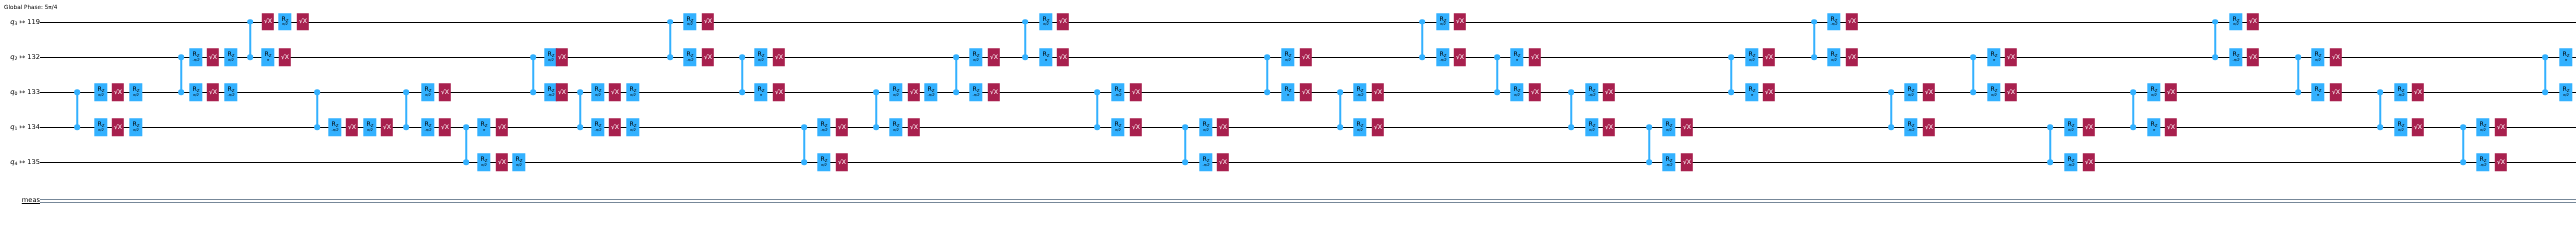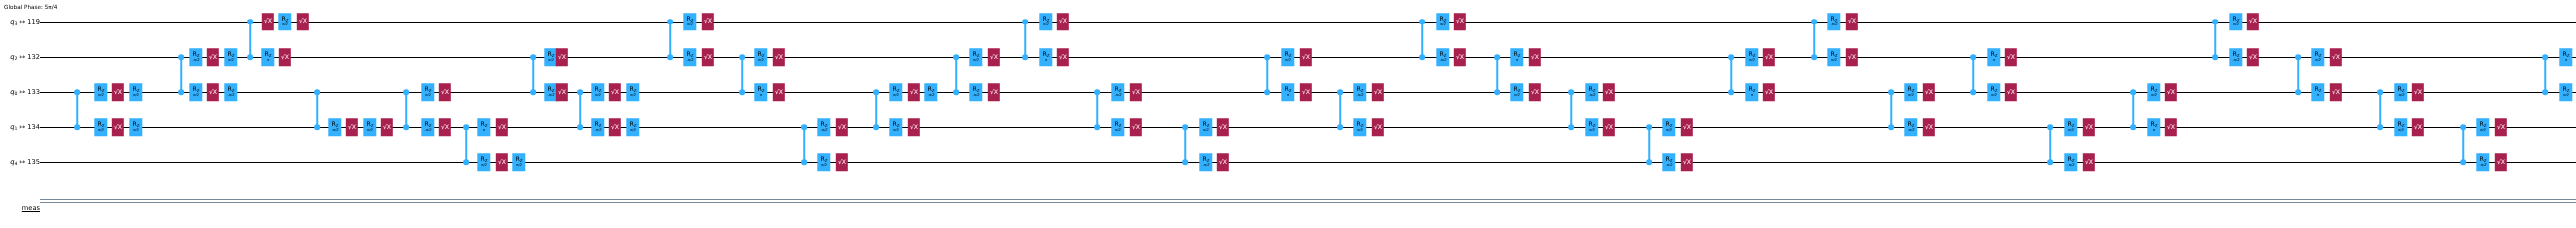--- a/index.html
+++ b/index.html
@@ -39,21 +39,21 @@
 <div id="circuit-root">
 
   <div class="global-phase">Global Phase: 5π/4</div>
 
   <div class="label-col">
       <div class="qlabel" style="top: 21.6px;"><i>q</i><span class="sub">3</span> ↦ 119</div>
       <div class="qlabel" style="top: 57px;"><i>q</i><span class="sub">2</span> ↦ 132</div>
       <div class="qlabel" style="top: 92px;"><i>q</i><span class="sub">0</span> ↦ 133</div>
       <div class="qlabel" style="top: 127px;"><i>q</i><span class="sub">1</span> ↦ 134</div>
       <div class="qlabel" style="top: 162px;"><i>q</i><span class="sub">4</span> ↦ 135</div>
-      <div class="qlabel" style="top: 208px; text-decoration: underline;">meas</div>
+      <div class="qlabel" style="top: 200px; text-decoration: underline;">meas</div>
     </div>
 
   <div id="layers">
       <div class="wire" style="top: 21.6px;"></div>
       <div class="wire" style="top: 57px;"></div>
       <div class="wire" style="top: 92px;"></div>
       <div class="wire" style="top: 127px;"></div>
       <div class="wire" style="top: 162px;"></div>
       <div class="cwire" style="top: 199px;"></div>
       <div class="cz-line" style="left: 77px; top: 92px; height: 35px;"></div>

